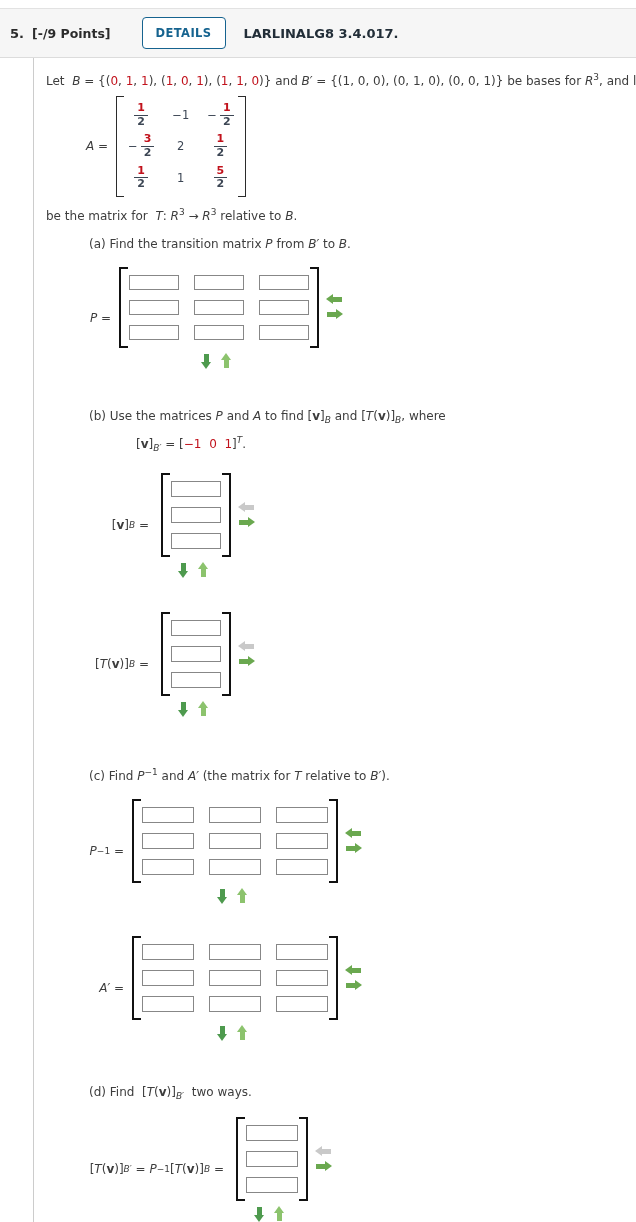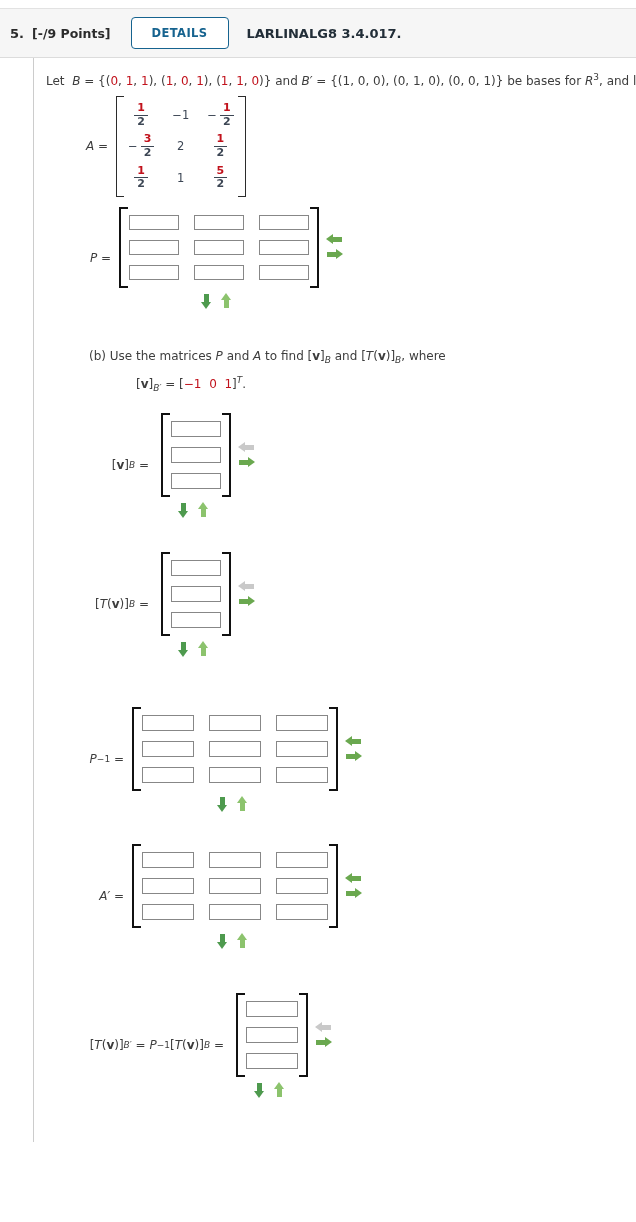--- a/index.html
+++ b/index.html
@@ -7,21 +7,21 @@
   .page{width:636px;position:relative;background:#fff;}
   .topgap{height:8px;background:#fff;}
 
   
   .qheader{background:#f6f6f6;border-top:1px solid #e2e2e2;border-bottom:1px solid #dcdcdc;
            display:flex;align-items:center;padding:8px 10px;gap:6px;}
   .qnum{font-weight:bold;font-size:13px;color:#2b2b2b;}
   .qpoints{font-weight:bold;font-size:12.5px;color:#2b2b2b;margin-left:2px;}
   .details-btn{background:#fff;border:1px solid #16638f;color:#16638f;font-weight:bold;
            font-family:"DejaVu Sans",sans-serif;font-size:11.5px;letter-spacing:.4px;
-           padding:8px 20px;border-radius:4px;margin-left:14px;cursor:pointer;}
+           padding:8px 13px;border-radius:4px;margin-left:25px;cursor:pointer;}
   .qcode{font-weight:bold;font-size:13px;color:#222e38;margin-left:12px;}
 
   
   .qbody{margin-left:33px;border-left:1px solid #ccc;padding:14px 8px 10px 12px;}
   .line{margin:0 0 4px 0;}
   .seg{white-space:pre;}
   .i{font-style:italic;}
   .b{font-weight:bold;}
   .red{color:#c1121c;}
   .sub{font-size:9px;vertical-align:-3px;}
@@ -150,21 +150,23 @@
             <div class="acell">
               <span class="frac">
                 <span class="fnum">5</span>
                 <span class="fden">2</span>
               </span>
             </div>
           </div>
       </div>
     </div>
 
-
+    <p class="line" style="margin-bottom:14px;"><span class="seg ">be the matrix for  </span><span class="seg i">T</span><span class="seg ">: </span><span class="seg i">R</span><span class="seg sup">3</span><span class="seg "> → </span><span class="seg i">R</span><span class="seg sup">3</span><span class="seg "> relative to </span><span class="seg i">B</span><span class="seg ">.</span></p>
+
+    <p class="part-title"><span class="seg ">(a) Find the transition matrix </span><span class="seg i">P</span><span class="seg "> from </span><span class="seg i">B′</span><span class="seg "> to </span><span class="seg i">B</span><span class="seg ">.</span></p>
     <div class="ans-block">
       <div class="ans-row">
         <span class="label-box" style="width:65px;margin-right:8px;">
             <span class="seg i">P</span>
             <span class="seg "> =</span>
           </span>
         <div class="mat-col v-a">
             <div class="mat-row">
               <div class="amat">
                 <div class="agrid" style="grid-template-columns: repeat(3, auto);">
@@ -288,20 +290,21 @@
               </span>
               <span class="arr arr-up c-green-l">
                 <span class="shaft"></span>
                 <span class="head"></span>
               </span>
             </div>
           </div>
       </div>
     </div>
 
+    <p class="part-title"><span class="seg ">(c) Find </span><span class="seg i">P</span><span class="seg sup">−1</span><span class="seg "> and </span><span class="seg i">A′</span><span class="seg "> (the matrix for </span><span class="seg i">T</span><span class="seg "> relative to </span><span class="seg i">B′</span><span class="seg ">).</span></p>
 
     <div class="ans-block" style="margin-bottom:32px;">
       <div class="ans-row">
         <span class="label-box" style="width:78px;margin-right:8px;">
             <span class="seg i">P</span>
             <span class="seg sup">−1</span>
             <span class="seg "> =</span>
           </span>
         <div class="mat-col v-c">
             <div class="mat-row">
@@ -382,20 +385,21 @@
               </span>
               <span class="arr arr-up c-green-l">
                 <span class="shaft"></span>
                 <span class="head"></span>
               </span>
             </div>
           </div>
       </div>
     </div>
 
+    <p class="part-title"><span class="seg ">(d) Find  [</span><span class="seg i">T</span><span class="seg ">(</span><span class="seg b">v</span><span class="seg ">)]</span><span class="seg i sub">B′</span><span class="seg ">  two ways.</span></p>
 
     <div class="ans-block" style="margin-bottom:34px;">
       <div class="ans-row">
         <span class="label-box" style="width:178px;margin-right:12px;">
             <span class="seg ">[</span>
             <span class="seg i">T</span>
             <span class="seg ">(</span>
             <span class="seg b">v</span>
             <span class="seg ">)]</span>
             <span class="seg i sub">B′</span>

